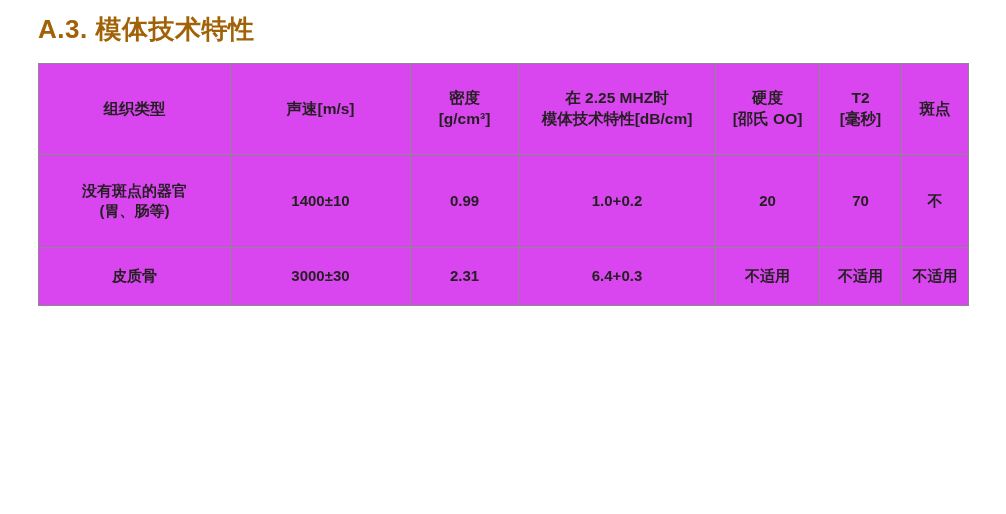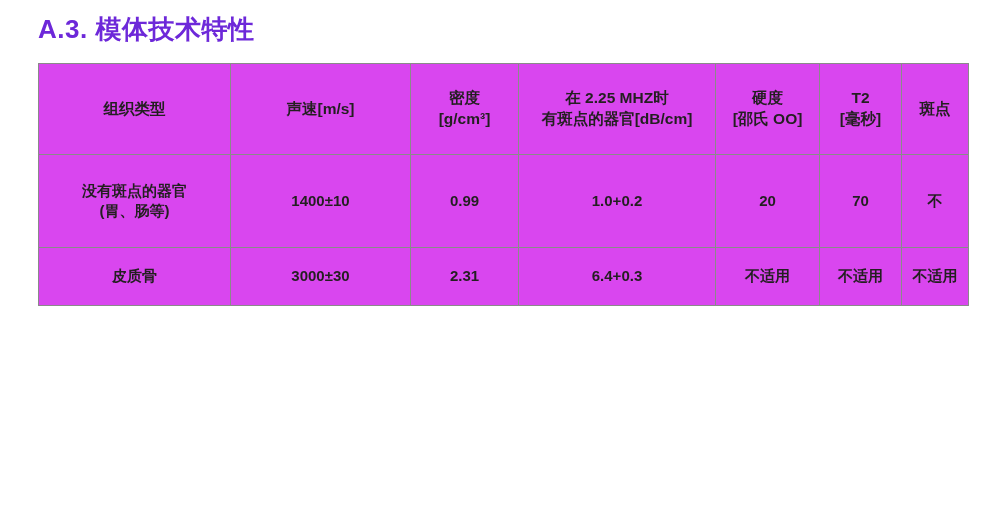--- a/index.html
+++ b/index.html
@@ -21,21 +21,21 @@
     box-sizing: border-box;
     padding: 0;
   }
   .title {
     position: absolute;
     left: 38px;
     top: 12px;
     font-size: 26px;
     font-weight: bold;
     letter-spacing: 0.5px;
-    color: #6d28d9;
+    color: #a16207;
     white-space: nowrap;
   }
   .table-wrap {
     position: absolute;
     left: 38px;
     top: 63px;
     width: 930px;
   }
   table.spec {
     border-collapse: collapse;
@@ -102,21 +102,21 @@
             </th>
             <th class="c1">
               <span class="hdr-line">声速[m/s]</span>
             </th>
             <th class="c2">
               <span class="hdr-line">密度</span>
               <span class="hdr-line">[g/cm³]</span>
             </th>
             <th class="c3">
               <span class="hdr-line">在 2.25 MHZ时</span>
-              <span class="hdr-line">有斑点的器官[dB/cm]</span>
+              <span class="hdr-line">模体技术特性[dB/cm]</span>
             </th>
             <th class="c4">
               <span class="hdr-line">硬度</span>
               <span class="hdr-line">[邵氏 OO]</span>
             </th>
             <th class="c5">
               <span class="hdr-line">T2</span>
               <span class="hdr-line">[毫秒]</span>
             </th>
             <th class="c6">

